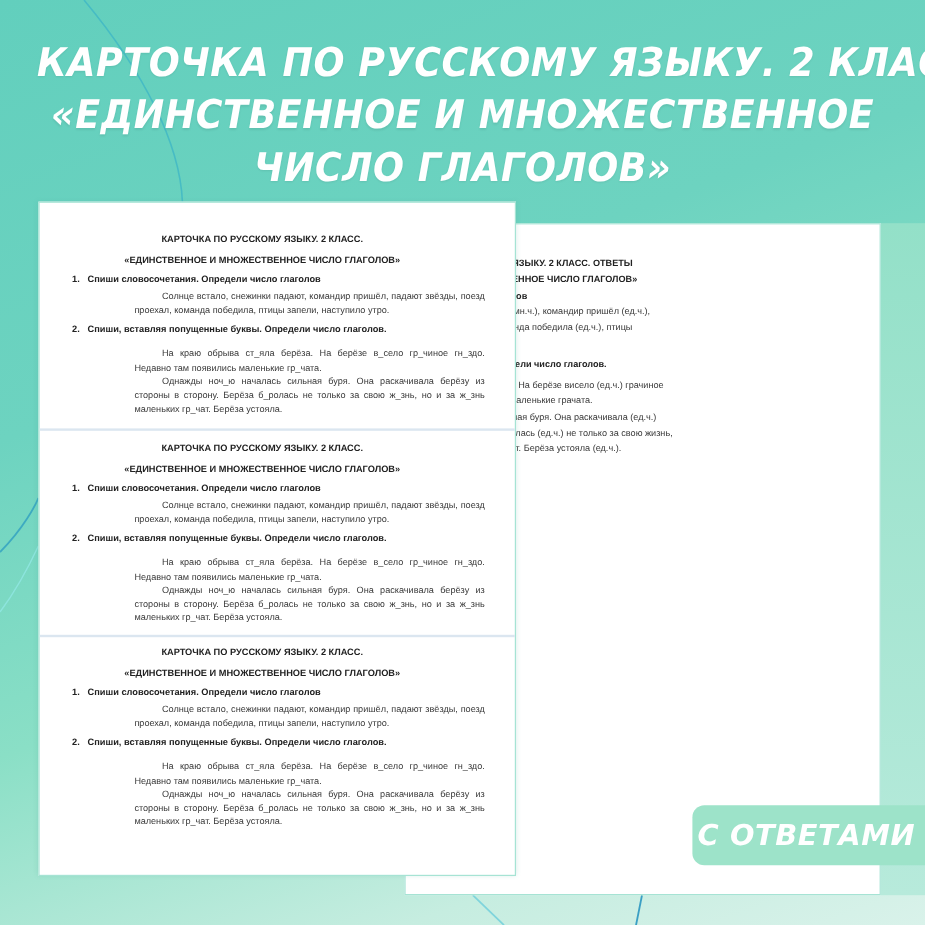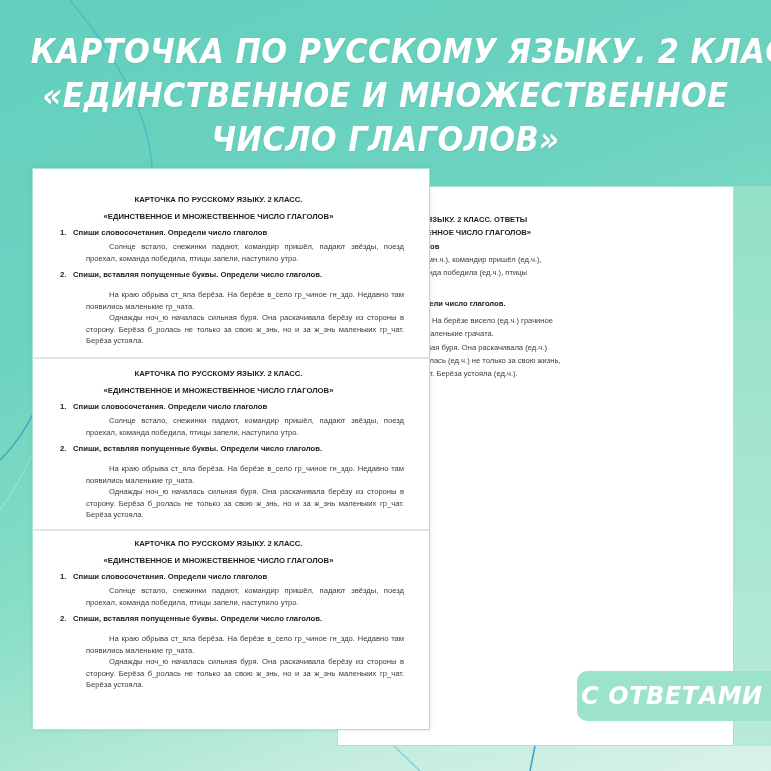--- a/index.html
+++ b/index.html
@@ -20,21 +20,21 @@
 
     .sheet { position:absolute; background:#ffffff; box-sizing:border-box; }
     .sheet-back { left:337px; top:186px; width:397px; height:560px; border:1.5px solid #a6e3d4; overflow:hidden; }
     .sheet-front { left:32px; top:168px; width:398px; height:562px; border:1.5px solid #a6e3d4; box-shadow: 0 0 4px rgba(80,170,150,0.25); }
 
     .card { position:absolute; left:0; width:100%; box-sizing:border-box; padding:0 25px 0 0; font-size:7.6px; color:#3a3a3a; }
     .card .title { text-align:center; font-weight:bold; color:#222; font-size:7.7px; line-height:10px; }
     .card .title2 { margin-top:7px; }
     .card .task { font-weight:bold; color:#222; margin-left:40px; position:relative; font-size:7.7px; line-height:10px; }
     .card .task .num { position:absolute; left:-13px; }
-    .card p { margin:0; text-align:justify; line-height:11.5px; padding-left:53px; padding-right:0; }
+    .card p { margin:0; text-align:justify; line-height:11.5px; padding-left:79px; padding-right:0; }
     .card p .ind { display:inline-block; width:23px; }
     .divider { position:absolute; left:0; width:100%; height:2px; background:#dbe6f0; }
 
     .ans { position:absolute; left:-12px; width:420px; font-size:7.6px; color:#3a3a3a; line-height:13.3px; }
     .ans .b { font-weight:bold; color:#222; }
     .ans div { white-space:nowrap; }
 
     .badge {
       position:absolute; left:577px; top:671px; width:200px; height:50px;
       background:#9de3c9; border-radius:10px 0 0 10px;

